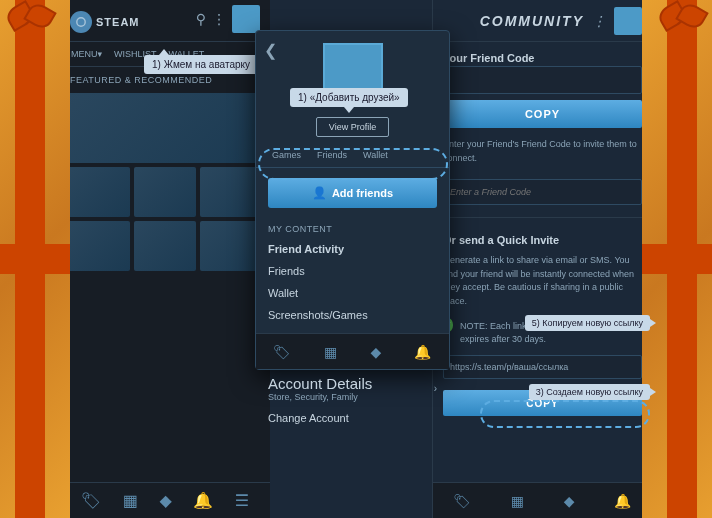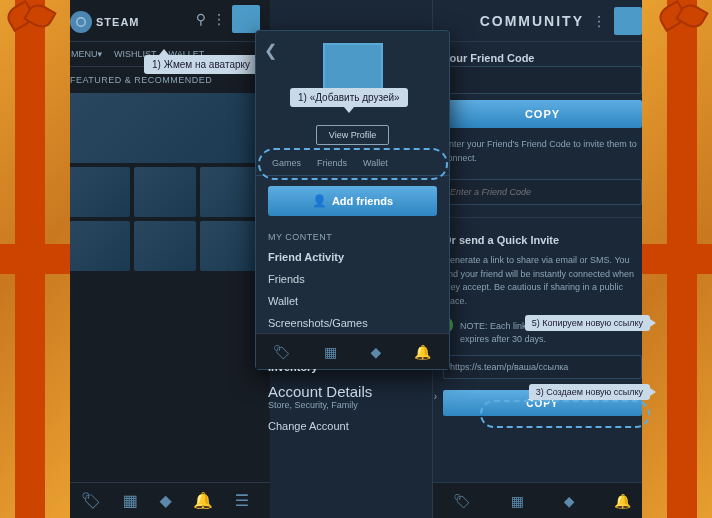--- a/index.html
+++ b/index.html
@@ -269,21 +269,21 @@
 
     .view-profile-btn {
       background: transparent;
       border: 1px solid #8ba4b7;
       color: #c7d5e0;
       font-size: 9px;
       padding: 4px 12px;
       border-radius: 2px;
       cursor: pointer;
       display: block;
-      margin: 16px auto 8px;
+      margin: 8px auto 8px;
     }
 
     
     .tooltip-addfriends {
       position: absolute;
       top: 88px;
       left: 290px;
       background: #c8d9e8;
       color: #1a1a2e;
       font-size: 10px;
@@ -403,20 +403,21 @@
     }
 
     .community-header {
       display: flex;
       align-items: center;
       justify-content: flex-end;
       padding: 8px 10px;
       height: 42px;
       border-bottom: 1px solid #2a3a4a;
       gap: 8px;
+      font-style: italic;
     }
 
     .community-title {
       color: #c7d5e0;
       font-size: 14px;
       font-weight: bold;
       letter-spacing: 2px;
       text-transform: uppercase;
     }
 

